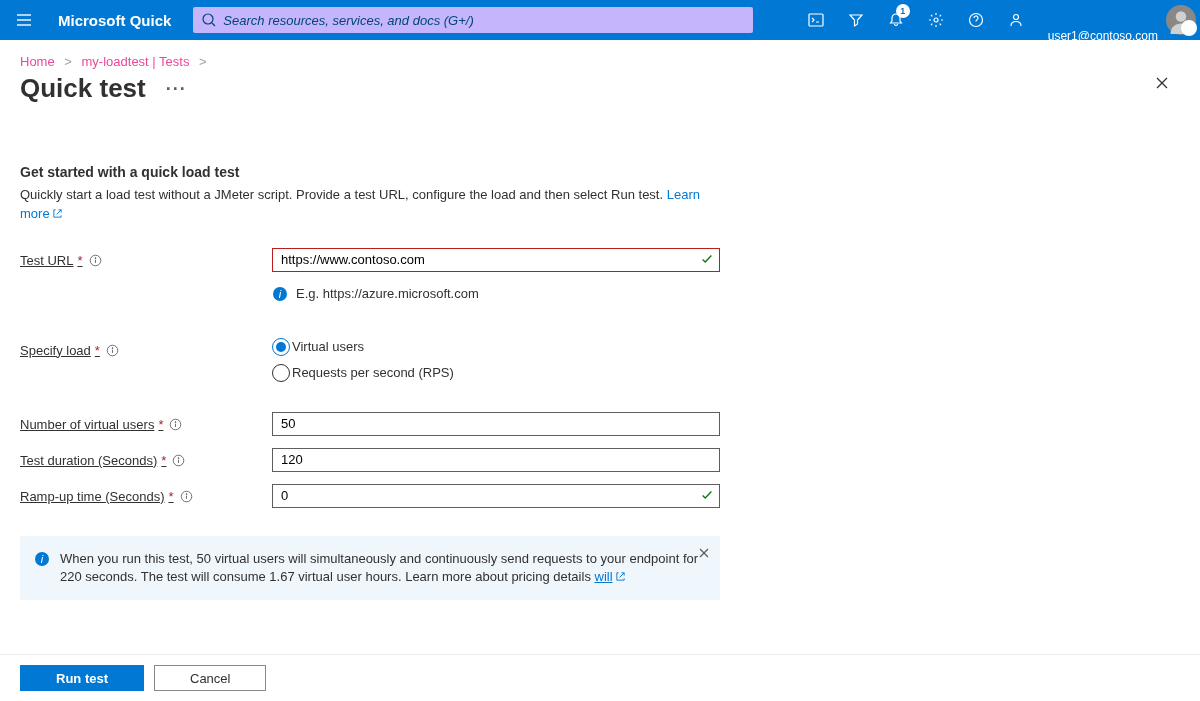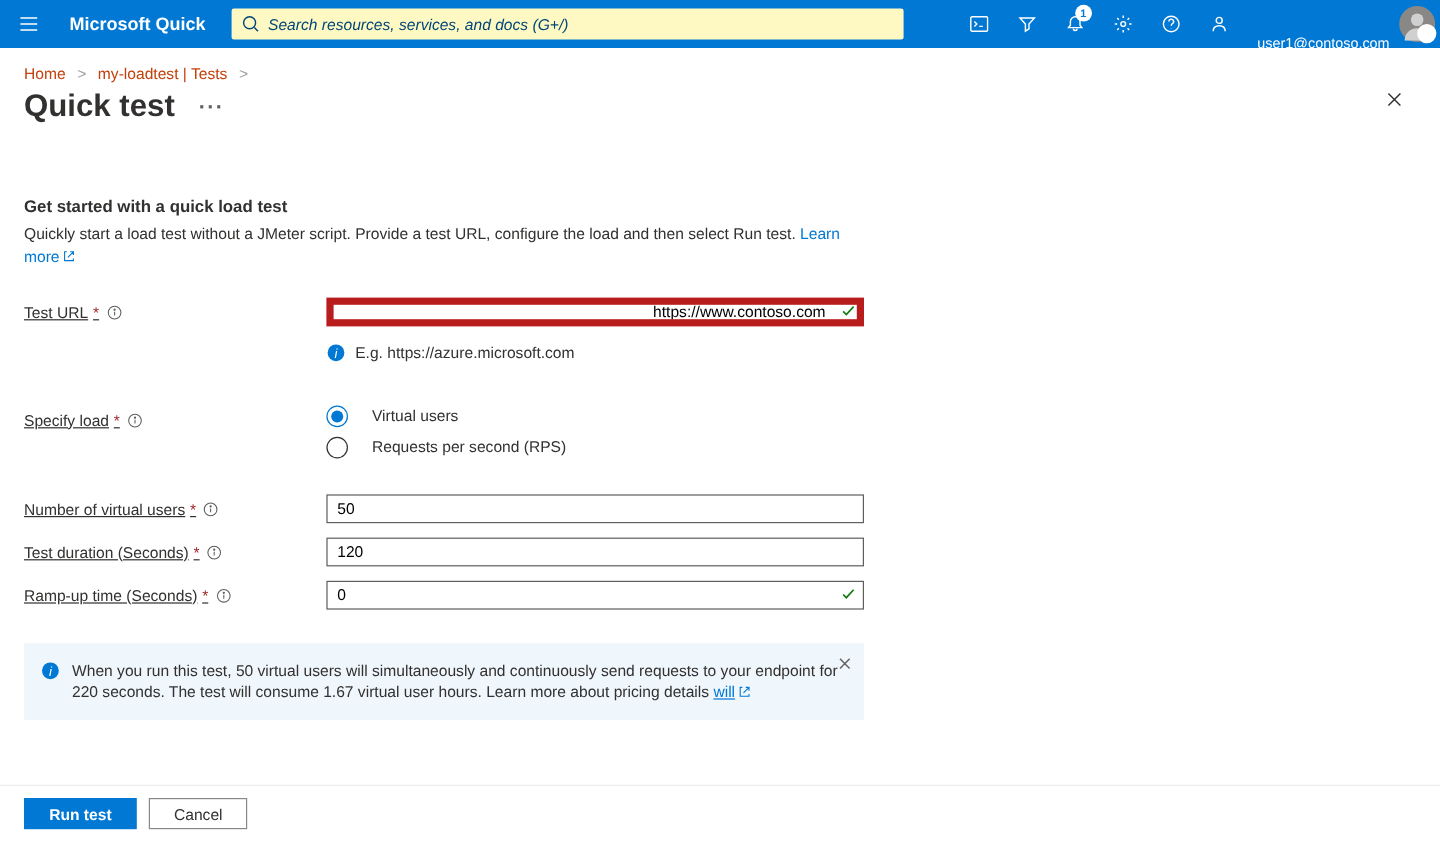--- a/index.html
+++ b/index.html
@@ -2,38 +2,38 @@
 <html><head>
 <meta charset="utf-8">
 <style>
   * { box-sizing: border-box; margin: 0; padding: 0; font-family: "Segoe UI", -apple-system, BlinkMacSystemFont, sans-serif; }
   body { width: 1200px; height: 701px; background: #fff; color: #323130; overflow: hidden; position: relative; }
 
   
   .topbar { height: 40px; background: #0078d4; display: flex; align-items: center; color: #fff; }
   .hamburger { width: 48px; display: flex; align-items: center; justify-content: center; cursor: pointer; }
   .brand { font-size: 15px; font-weight: 600; padding: 0 18px 0 10px; }
-  .search-wrap { flex: 0 0 560px; height: 26px; background: #fef9c3; display: flex; align-items: center; border-radius: 2px; padding: 0 8px; margin-left: 4px; }
+  .search-wrap { flex: 0 0 560px; height: 26px; background: #c4b5fd; display: flex; align-items: center; border-radius: 2px; padding: 0 8px; margin-left: 4px; }
   .search-icon { width: 16px; height: 16px; margin-right: 6px; flex-shrink: 0; }
   .search-input { flex: 1; border: none; background: transparent; font-size: 13px; color: #004578; outline: none; font-style: italic; }
   .search-input::placeholder { color: #004578; font-style: italic; }
   .topbar-spacer { flex: 1; }
   .topbar-icons { display: flex; align-items: center; }
   .topbar-iconbtn { width: 40px; height: 40px; display: flex; align-items: center; justify-content: center; cursor: pointer; position: relative; }
   .badge { position: absolute; top: 4px; left: 20px; min-width: 14px; height: 14px; background: #fff; color: #0078d4; border-radius: 7px; font-size: 9px; font-weight: 600; display: flex; align-items: center; justify-content: center; padding: 0 3px; }
   .user-area { display: flex; flex-direction: column; align-items: flex-end; justify-content: center; padding: 0 8px 0 12px; font-size: 12px; line-height: 1.2; }
   .user-email { font-size: 12px; margin-top: 44px; }
   .user-tenant { font-size: 10px; letter-spacing: 0.5px; text-transform: uppercase; }
   .avatar { width: 30px; height: 30px; border-radius: 50%; background: #8a8886; margin-right: 4px; position: relative; display:flex;align-items:center;justify-content:center;flex-shrink:0;}
   .avatar svg{width:28px;height:28px;}
   .avatar-dot { position: absolute; right: -1px; bottom: -1px; width: 10px; height: 10px; background: #fff; border: 3px solid #fff; border-radius: 50%; box-sizing: content-box; }
 
   
   .breadcrumb { padding: 14px 20px 2px; font-size: 13px; color: #605e5c; }
-  .breadcrumb a { color: #c2410c; text-decoration: none; }
+  .breadcrumb a { color: #ec4899; text-decoration: none; }
   .bc-sep { padding: 0 6px; color: #a19f9d; }
 
   
   .page-header { display: flex; align-items: center; padding: 2px 20px 10px; position: relative; }
   .page-title { font-size: 26px; font-weight: 600; }
   .page-more { margin-left: 20px; cursor: pointer; color: #605e5c; font-size: 18px; line-height: 1; letter-spacing: 1px; font-weight: bold; }
   .page-close { position: absolute; right: 30px; top: 4px; cursor: pointer; }
 
   
   .form-area { padding: 50px 20px 0; max-width: 740px; }
@@ -43,41 +43,41 @@
   .ext-icon { width: 11px; height: 11px; display: inline-block; vertical-align: -1px; margin-left: 2px; }
 
   .field-row { display: flex; align-items: flex-start; margin-bottom: 12px; }
   .field-row.tall { margin-bottom: 30px; }
   .field-label { width: 252px; font-size: 13px; padding-top: 5px; display: flex; align-items: center; gap: 4px; text-decoration: underline; }
   .req { color: #a4262c; }
   .info-icon { width: 13px; height: 13px; display: inline-flex; align-items: center; justify-content: center; cursor: help; margin-left:2px;}
   .field-control { flex: 0 0 448px; position: relative; }
 
   .text-input { width: 100%; height: 24px; border: 1px solid #605e5c; padding: 0 26px 0 8px; font-size: 13px; outline: none; }
-  .text-input.focused { border: 6px solid #b91c1c; text-align: right; }
+  .text-input.focused { border: 1px solid #b91c1c; }
   .check-icon { position: absolute; right: 6px; top: 4px; width: 14px; height: 14px; color: #107c10; }
 
   .hint-row { display: flex; align-items: center; font-size: 13px; color: #323130; margin-top: 14px; margin-left: 252px; margin-bottom: 36px; gap: 8px; }
   .hint-info { width: 16px; height: 16px; flex-shrink: 0; }
 
   .radio-group { display: flex; flex-direction: column; gap: 8px; }
-  .radio-item { display: flex; align-items: center; gap: 20px; font-size: 13px; cursor: pointer; }
+  .radio-item { display: flex; align-items: center; gap: 2px; font-size: 13px; cursor: pointer; }
   .radio { width: 18px; height: 18px; border: 1px solid #323130; border-radius: 50%; display: inline-flex; align-items: center; justify-content: center; flex-shrink: 0; }
   .radio.checked { border-color: #0078d4; }
   .radio.checked::after { content: ''; width: 10px; height: 10px; background: #0078d4; border-radius: 50%; }
 
   
   .banner { display: flex; align-items: flex-start; background: #eff6fc; padding: 14px 16px 14px 14px; margin: 28px 0 0 0; max-width: 700px; margin-left: 0; position: relative; font-size: 13px; line-height: 1.4; }
   .banner-icon { width: 16px; height: 16px; margin-right: 10px; flex-shrink: 0; margin-top: 1px; }
   .banner a { color: #0078d4; text-decoration: underline; }
   .banner-close { position: absolute; right: 10px; top: 10px; cursor: pointer; color: #605e5c; }
 
   
   .footer { position: absolute; bottom: 0; left: 0; right: 0; border-top: 1px solid #edebe9; padding: 10px 20px; display: flex; gap: 10px; background: #fff; }
-  .btn { height: 26px; padding: 0 20px; font-size: 13px; border: 1px solid transparent; cursor: pointer; display: inline-flex; align-items: center; justify-content: center; }
+  .btn { height: 26px; padding: 0 35px; font-size: 13px; border: 1px solid transparent; cursor: pointer; display: inline-flex; align-items: center; justify-content: center; }
   .btn-primary { background: #0078d4; color: #fff; font-weight: 600; }
   .btn-secondary { background: #fff; color: #323130; border-color: #8a8886; }
 </style>
 </head>
 <body>
 
 <div class="topbar">
   <div class="hamburger">
     <svg width="18" height="18" viewBox="0 0 18 18" fill="none" stroke="#fff" stroke-width="1.4">
         <line x1="2" y1="4" x2="16" y2="4"></line>

